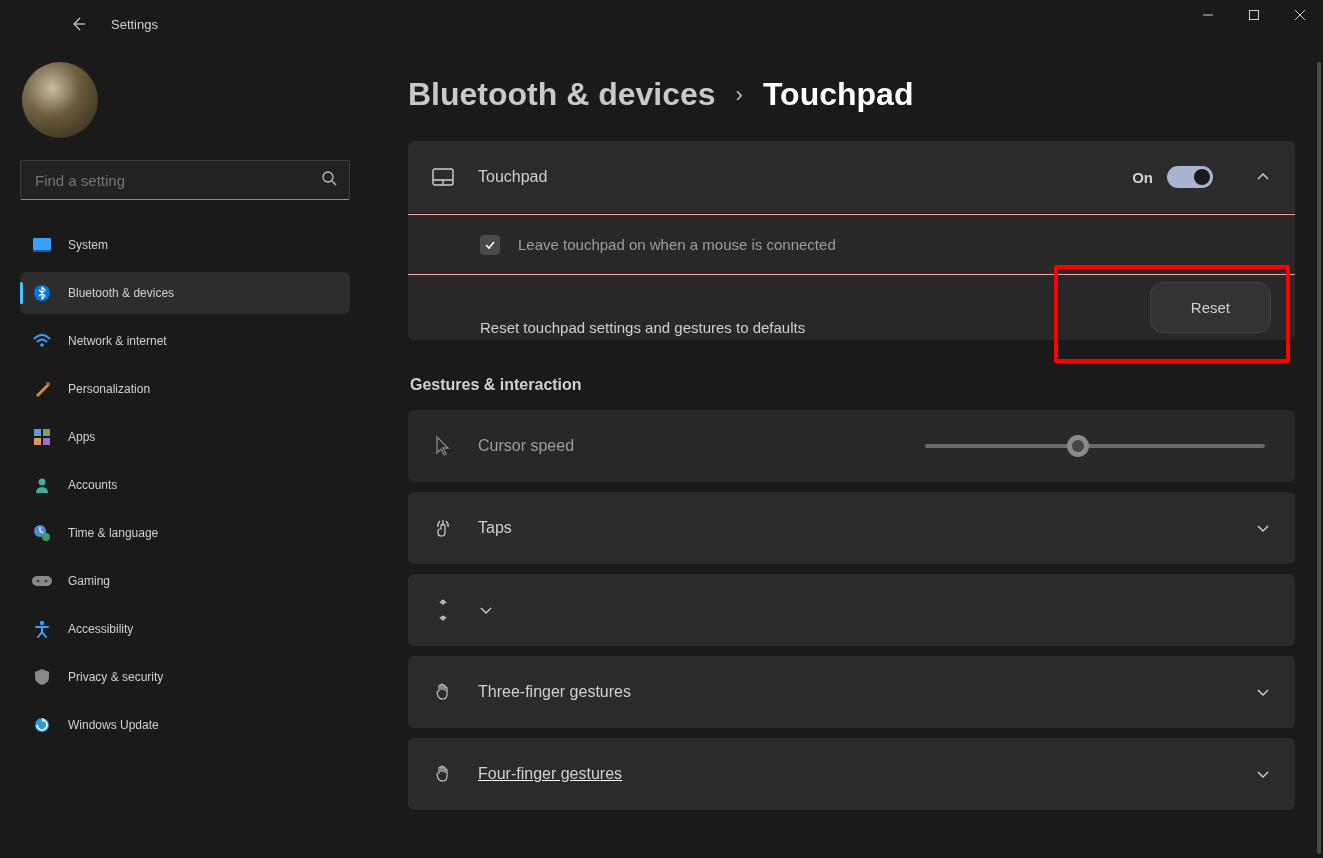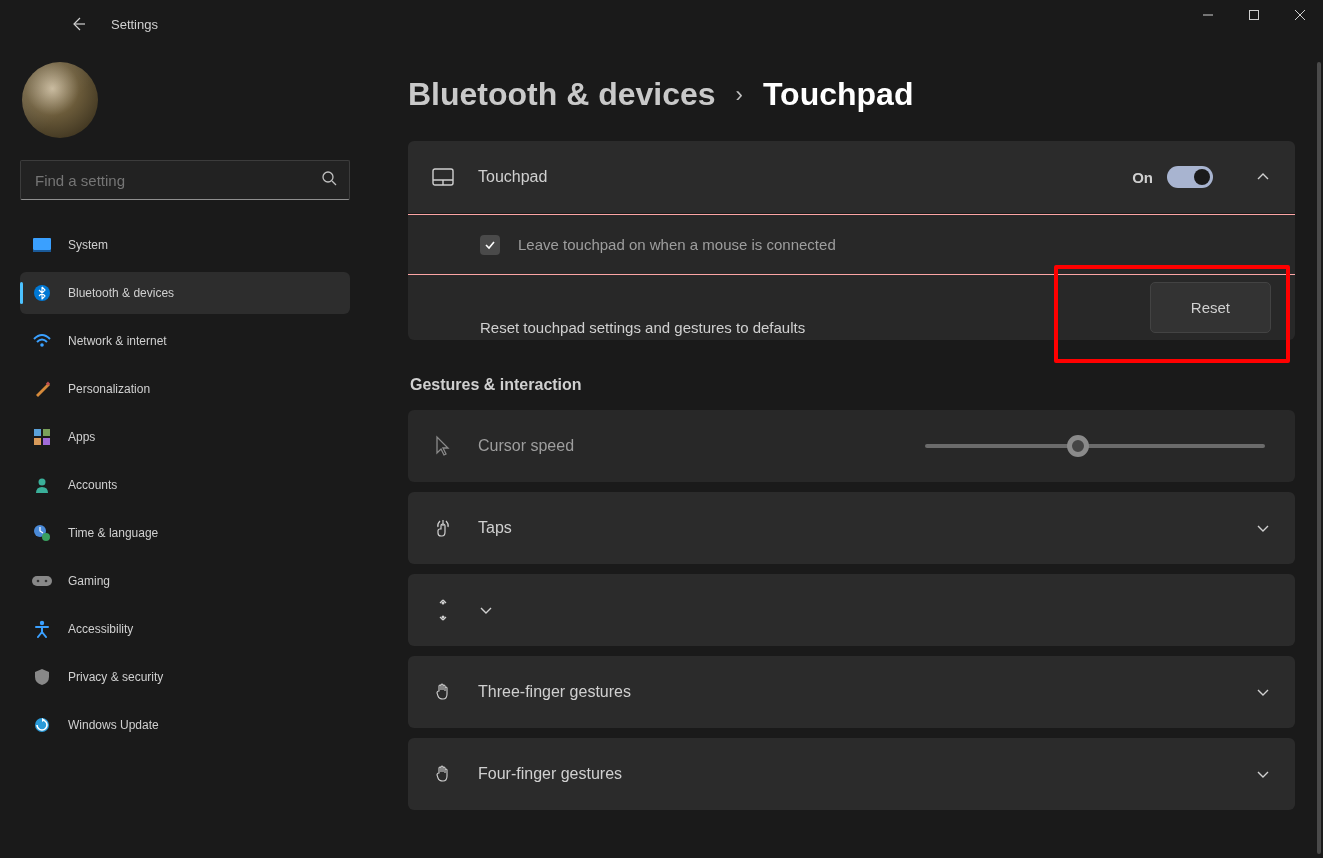--- a/index.html
+++ b/index.html
@@ -153,21 +153,21 @@
   .chev { width:16px; height:16px; color: var(--text-dim); display:flex; align-items:center; justify-content:center;}
   .checkbox {
     width:20px; height:20px; border-radius:4px;
     background:#4a4a4a; display:flex; align-items:center; justify-content:center;
     color:#ffffff;
   }
   .sub-label { font-size:15px; color: var(--text-muted); flex:1;}
   .sub-row2-label { font-size:15px; color: var(--text-dim); flex:1;}
   .btn {
     background:#333333; border:1px solid #434343; color:var(--text-dim);
-    border-radius:5px; padding: 16px 40px; font-size:15px;
+    border-radius:13px; padding: 16px 40px; font-size:15px;
   }
   .reset-highlight {
     position:absolute; border:4px solid var(--highlight-red);
     border-radius:2px; pointer-events:none;
     right: 5px; top: -10px; width: 236px; height: 98px;
   }
   .section-heading {
     font-size: 16px; font-weight:600; color: var(--text-dim);
     margin: 36px 0 16px 2px;
   }
@@ -438,21 +438,21 @@
           </svg>
       </span>
       <span class="card-title">Three-finger gestures</span>
       <span class="chev">
         <svg width="14" height="14" viewBox="0 0 14 14">
             <path d="M2 5 L7 10 L12 5" stroke="#d0d0d0" stroke-width="1.4" fill="none"></path>
           </svg>
       </span>
     </div>
 
-    <div class="card card-row" style="margin-bottom:8px;">
+    <div class="card card-row" style="margin-bottom:8px;text-decoration:underline;">
       <span class="card-icon">
         <svg width="20" height="20" viewBox="0 0 20 20">
             <path d="M6 9 L6 4 Q6 3 7 3 Q8 3 8 4 L8 8 L8 3 Q8 2 9 2 Q10 2 10 3 L10 8 L10 4 Q10 3 11 3 Q12 3 12 4 L12 9 L12 6 Q12 5 13 5 Q14 5 14 6 L14 12 Q14 17 10 17 Q6 17 5 14 L4 11 Q4 9 6 9 Z" stroke="#d0d0d0" stroke-width="1.1" fill="none"></path>
           </svg>
       </span>
       <span class="card-title">Four-finger gestures</span>
       <span class="chev">
         <svg width="14" height="14" viewBox="0 0 14 14">
             <path d="M2 5 L7 10 L12 5" stroke="#d0d0d0" stroke-width="1.4" fill="none"></path>
           </svg>

